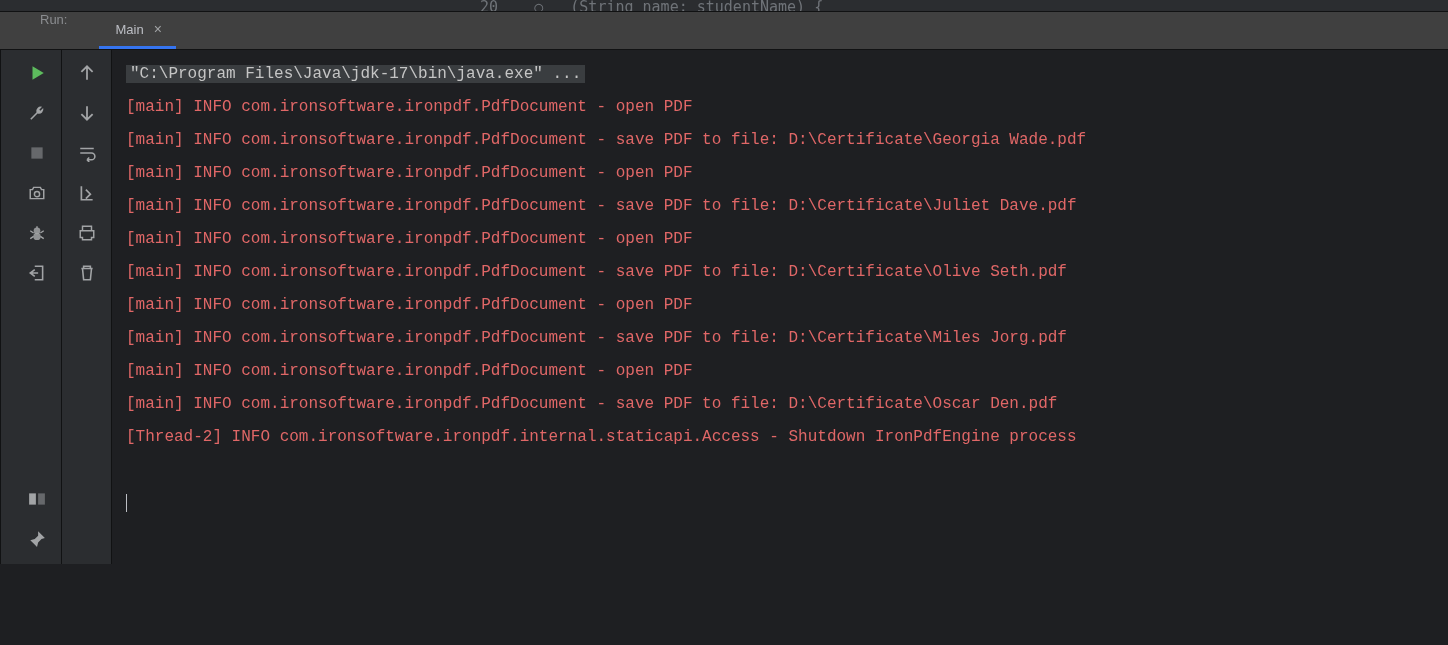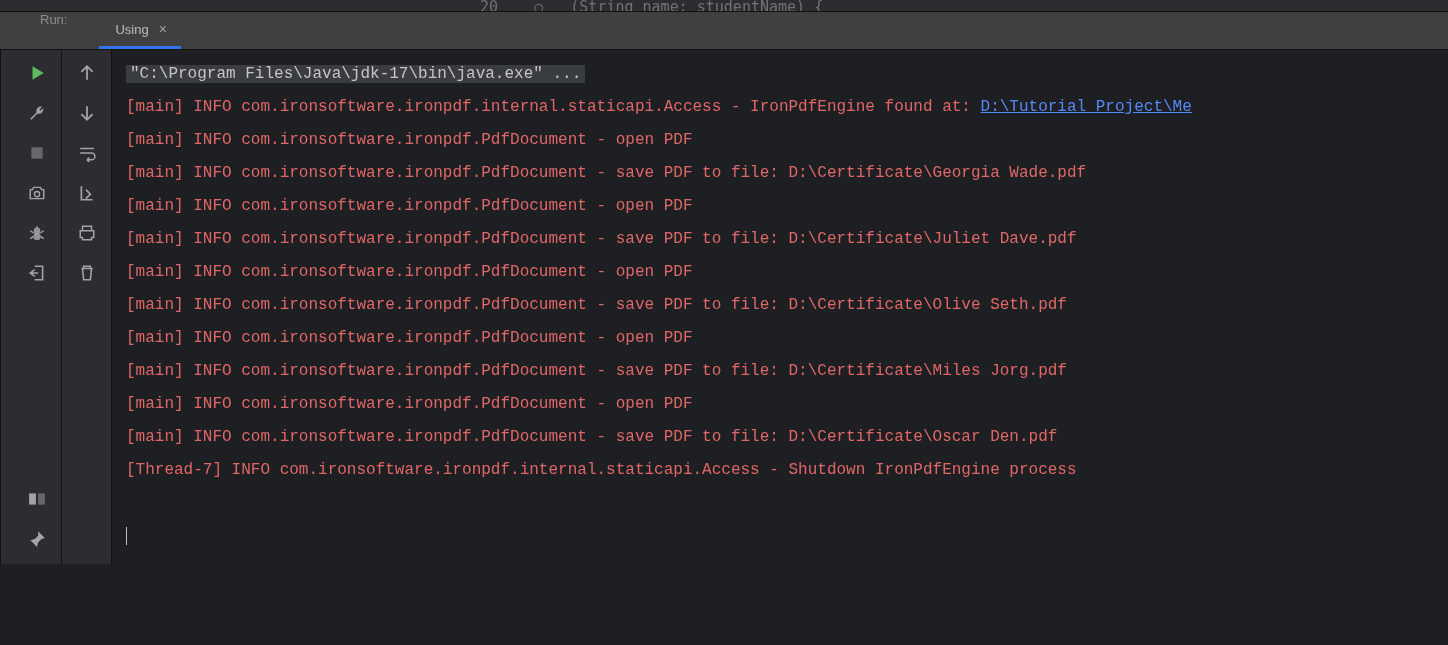--- a/index.html
+++ b/index.html
@@ -108,21 +108,21 @@
 
   <div class="run-bar">
     <span class="run-label">Run:</span>
     <div class="tab">
       <span class="file-icon">
         <svg viewBox="0 0 16 16">
             <rect x="1" y="3" width="14" height="10" rx="1" fill="none" stroke="currentColor" stroke-width="1.3"></rect>
             <rect x="1" y="3" width="14" height="3" fill="currentColor" opacity="0.7"></rect>
           </svg>
       </span>
-      <span>Using</span>
+      <span>Main</span>
       <span class="close">×</span>
     </div>
   </div>
 
   <div class="body">
     <div class="sidebar-left"></div>
 
     <div class="toolbar">
       <div class="ico" style="color:var(--green)">
         <svg viewBox="0 0 16 16">
@@ -199,29 +199,28 @@
       </div>
       <div class="ico">
         <svg viewBox="0 0 16 16">
             <path d="M3 4h10M5 4V2h6v2M4 4l1 10h6l1-10" fill="none" stroke="currentColor" stroke-width="1.4"></path>
           </svg>
       </div>
     </div>
 
     <div class="console" id="console">
         <div class="line"><span class="cmd">"C:\Program Files\Java\jdk-17\bin\java.exe" ...</span></div>
-        <div class="line"><span class="log">[main] INFO com.ironsoftware.ironpdf.internal.staticapi.Access - IronPdfEngine found at: </span><span class="link">D:\Tutorial Project\Me</span></div>
         <div class="line"><span class="log">[main] INFO com.ironsoftware.ironpdf.PdfDocument - open PDF</span></div>
         <div class="line"><span class="log">[main] INFO com.ironsoftware.ironpdf.PdfDocument - save PDF to file: D:\Certificate\Georgia Wade.pdf</span></div>
         <div class="line"><span class="log">[main] INFO com.ironsoftware.ironpdf.PdfDocument - open PDF</span></div>
         <div class="line"><span class="log">[main] INFO com.ironsoftware.ironpdf.PdfDocument - save PDF to file: D:\Certificate\Juliet Dave.pdf</span></div>
         <div class="line"><span class="log">[main] INFO com.ironsoftware.ironpdf.PdfDocument - open PDF</span></div>
         <div class="line"><span class="log">[main] INFO com.ironsoftware.ironpdf.PdfDocument - save PDF to file: D:\Certificate\Olive Seth.pdf</span></div>
         <div class="line"><span class="log">[main] INFO com.ironsoftware.ironpdf.PdfDocument - open PDF</span></div>
         <div class="line"><span class="log">[main] INFO com.ironsoftware.ironpdf.PdfDocument - save PDF to file: D:\Certificate\Miles Jorg.pdf</span></div>
         <div class="line"><span class="log">[main] INFO com.ironsoftware.ironpdf.PdfDocument - open PDF</span></div>
         <div class="line"><span class="log">[main] INFO com.ironsoftware.ironpdf.PdfDocument - save PDF to file: D:\Certificate\Oscar Den.pdf</span></div>
-        <div class="line"><span class="log">[Thread-7] INFO com.ironsoftware.ironpdf.internal.staticapi.Access - Shutdown IronPdfEngine process</span></div>
+        <div class="line"><span class="log">[Thread-2] INFO com.ironsoftware.ironpdf.internal.staticapi.Access - Shutdown IronPdfEngine process</span></div>
         <div class="line">&nbsp;</div>
         <div class="line"><span class="caret"></span></div>
       </div>
   </div>
 </div>
 
 </body></html>

